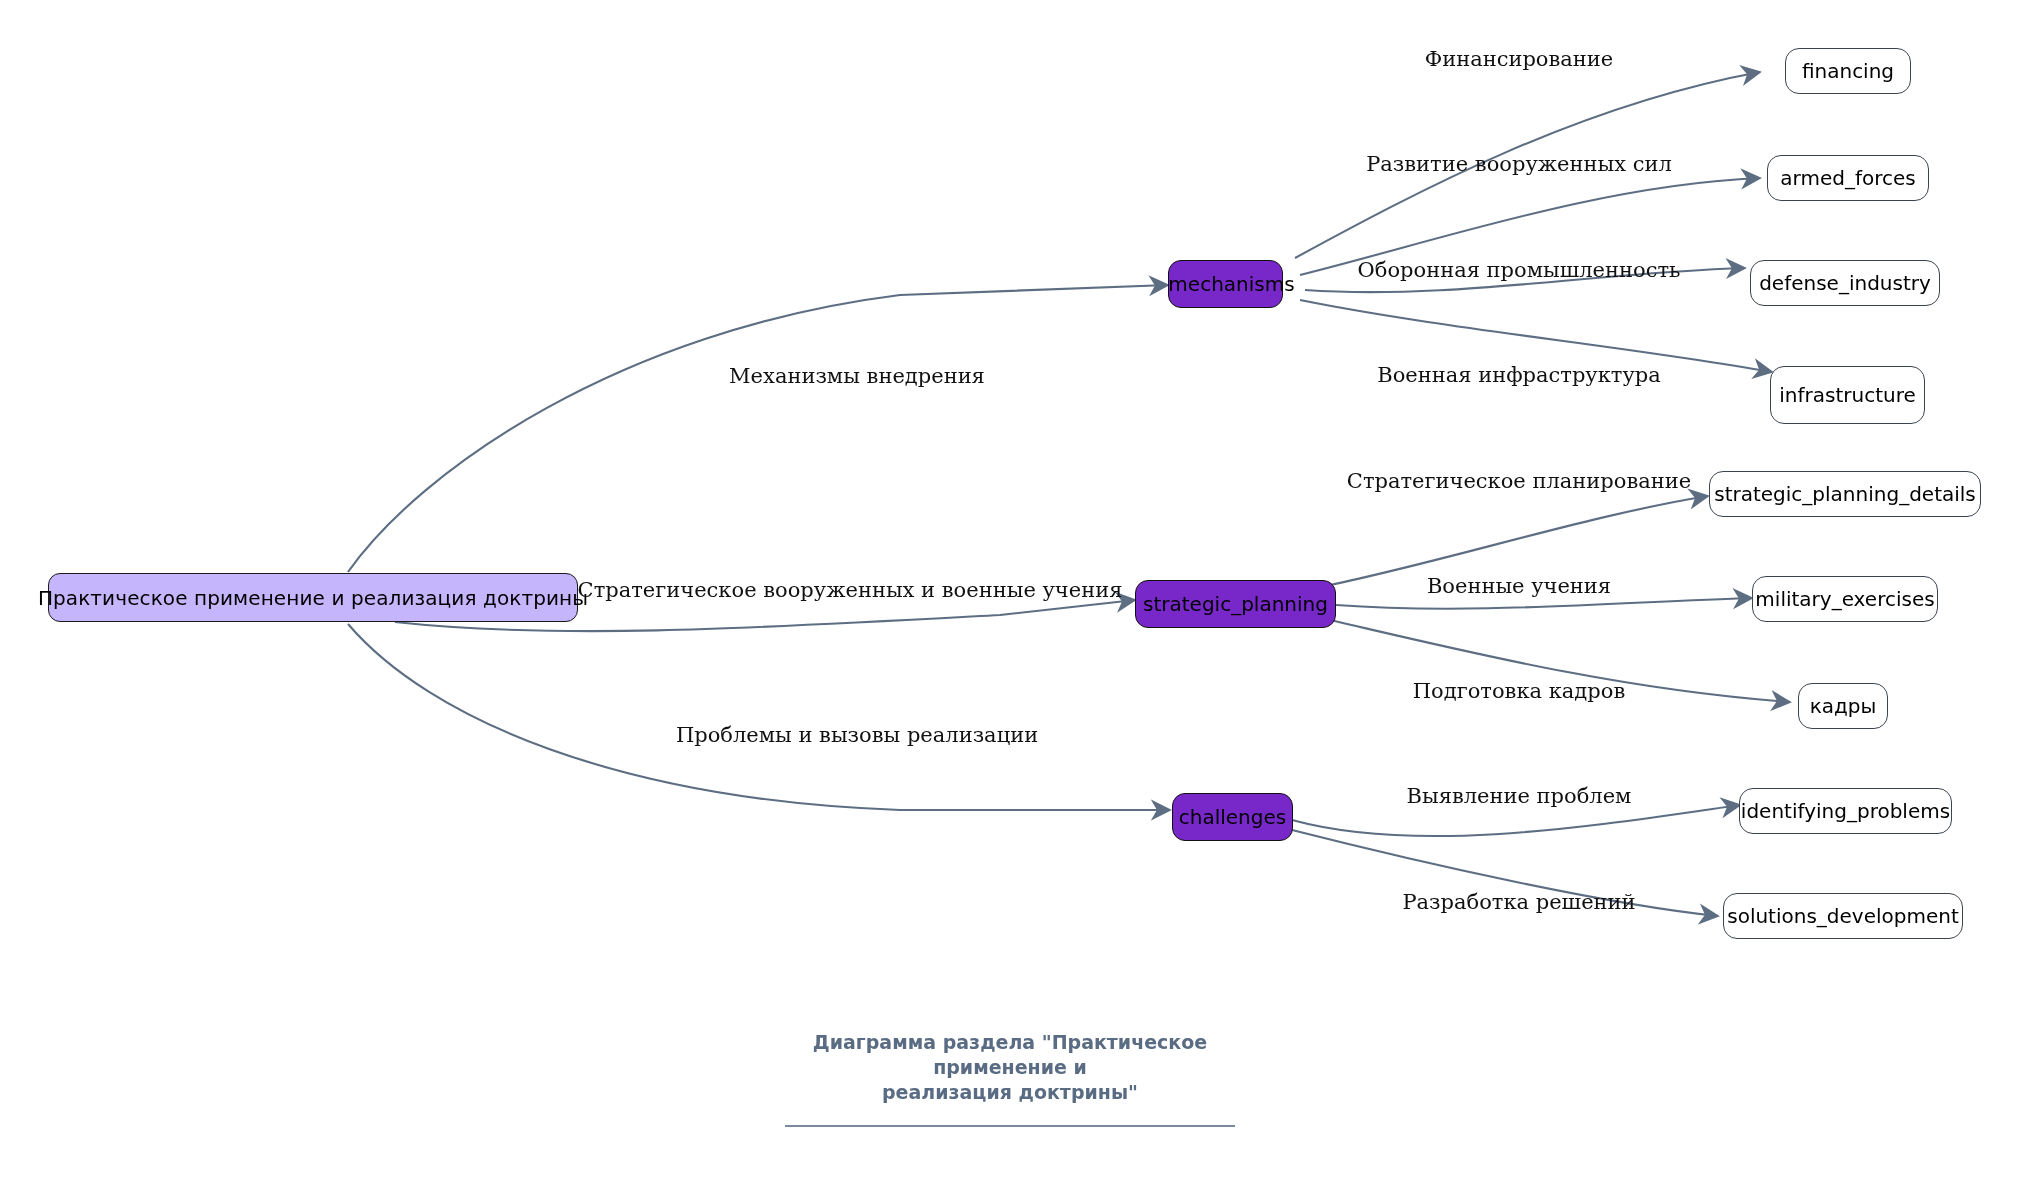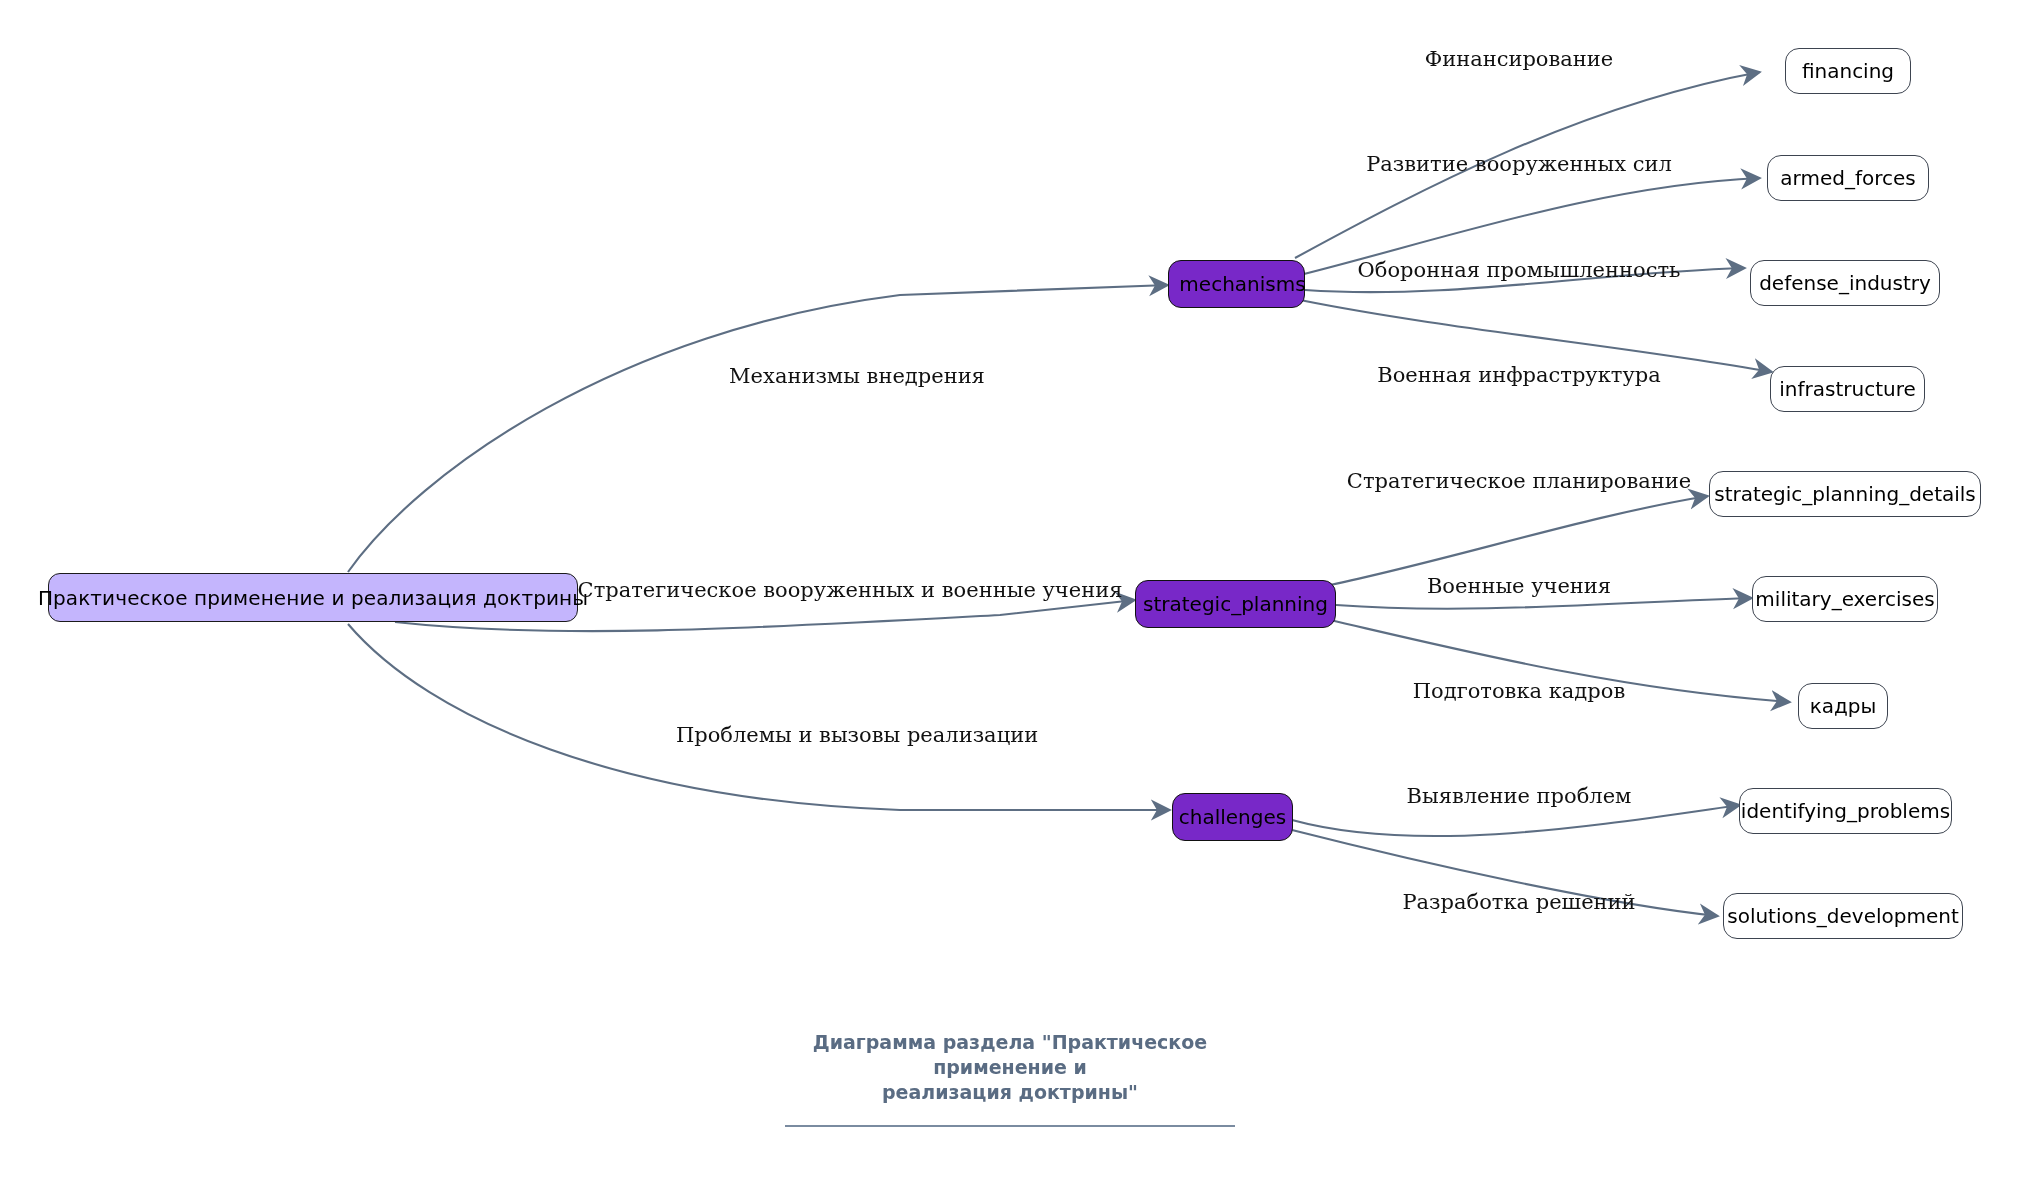--- a/index.html
+++ b/index.html
@@ -139,21 +139,21 @@
     <path d="M 1292 820 C 1420 855 1600 825 1740 805"></path>
 
     <path d="M 1292 830 C 1430 865 1610 905 1718 916"></path>
   </g>
 </svg>
 
 <div class="node node-root" style="left:48px; top:573px; width:530px; height:49px;">
   <span>Практическое применение и реализация доктрины</span>
 </div>
 
-<div class="node node-branch" style="left:1168px; top:260px; width:137px; height:48px;padding-left:12px;">
+<div class="node node-branch" style="left:1168px; top:260px; width:115px; height:48px;padding-left:12px;">
   <span>mechanisms</span>
 </div>
 
 <div class="node node-branch" style="left:1135px; top:580px; width:201px; height:48px;">
   <span>strategic_planning</span>
 </div>
 
 <div class="node node-branch" style="left:1172px; top:793px; width:121px; height:48px;">
   <span>challenges</span>
 </div>
@@ -163,21 +163,21 @@
 </div>
 
 <div class="node node-leaf" style="left:1767px; top:155px; width:162px; height:46px;">
   <span>armed_forces</span>
 </div>
 
 <div class="node node-leaf" style="left:1750px; top:260px; width:190px; height:46px;">
   <span>defense_industry</span>
 </div>
 
-<div class="node node-leaf" style="left:1770px; top:366px; width:155px; height:46px;">
+<div class="node node-leaf" style="left:1770px; top:366px; width:155px; height:58px;">
   <span>infrastructure</span>
 </div>
 
 <div class="node node-leaf" style="left:1709px; top:471px; width:272px; height:46px;">
   <span>strategic_planning_details</span>
 </div>
 
 <div class="node node-leaf" style="left:1752px; top:576px; width:186px; height:46px;">
   <span>military_exercises</span>
 </div>

